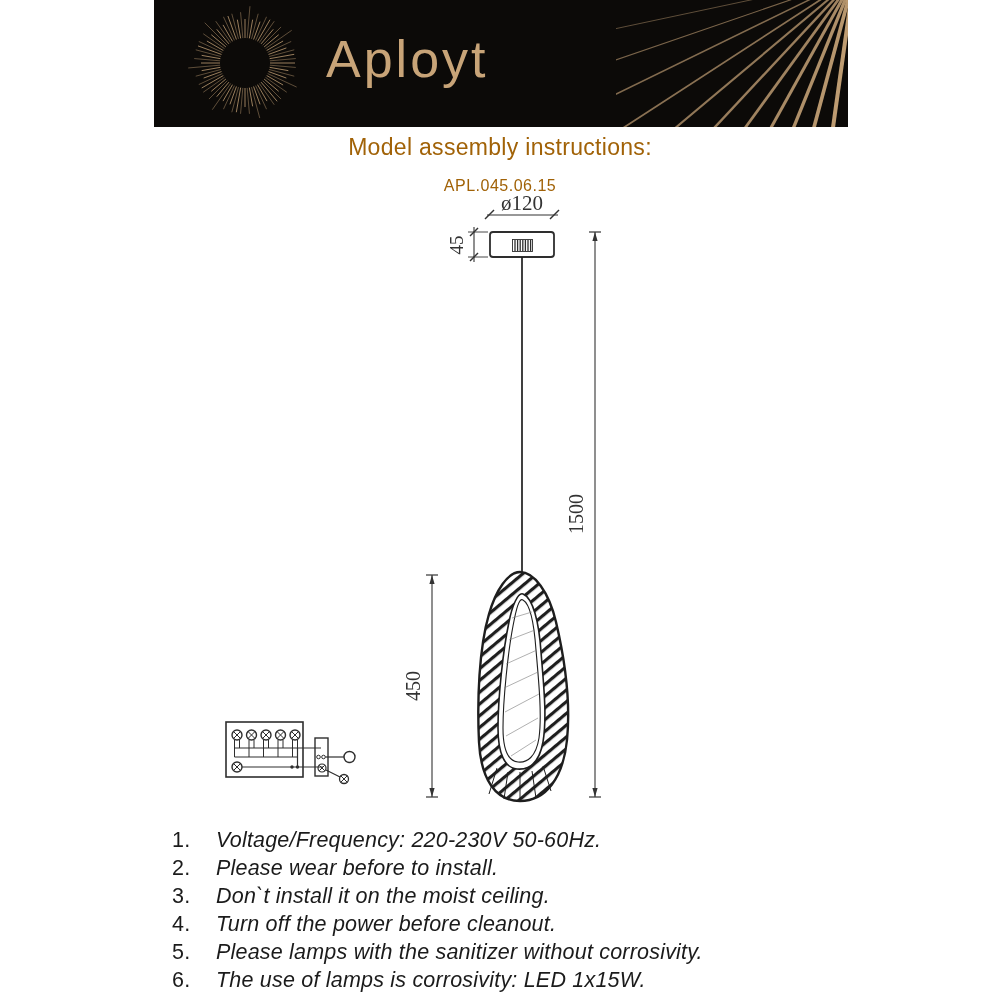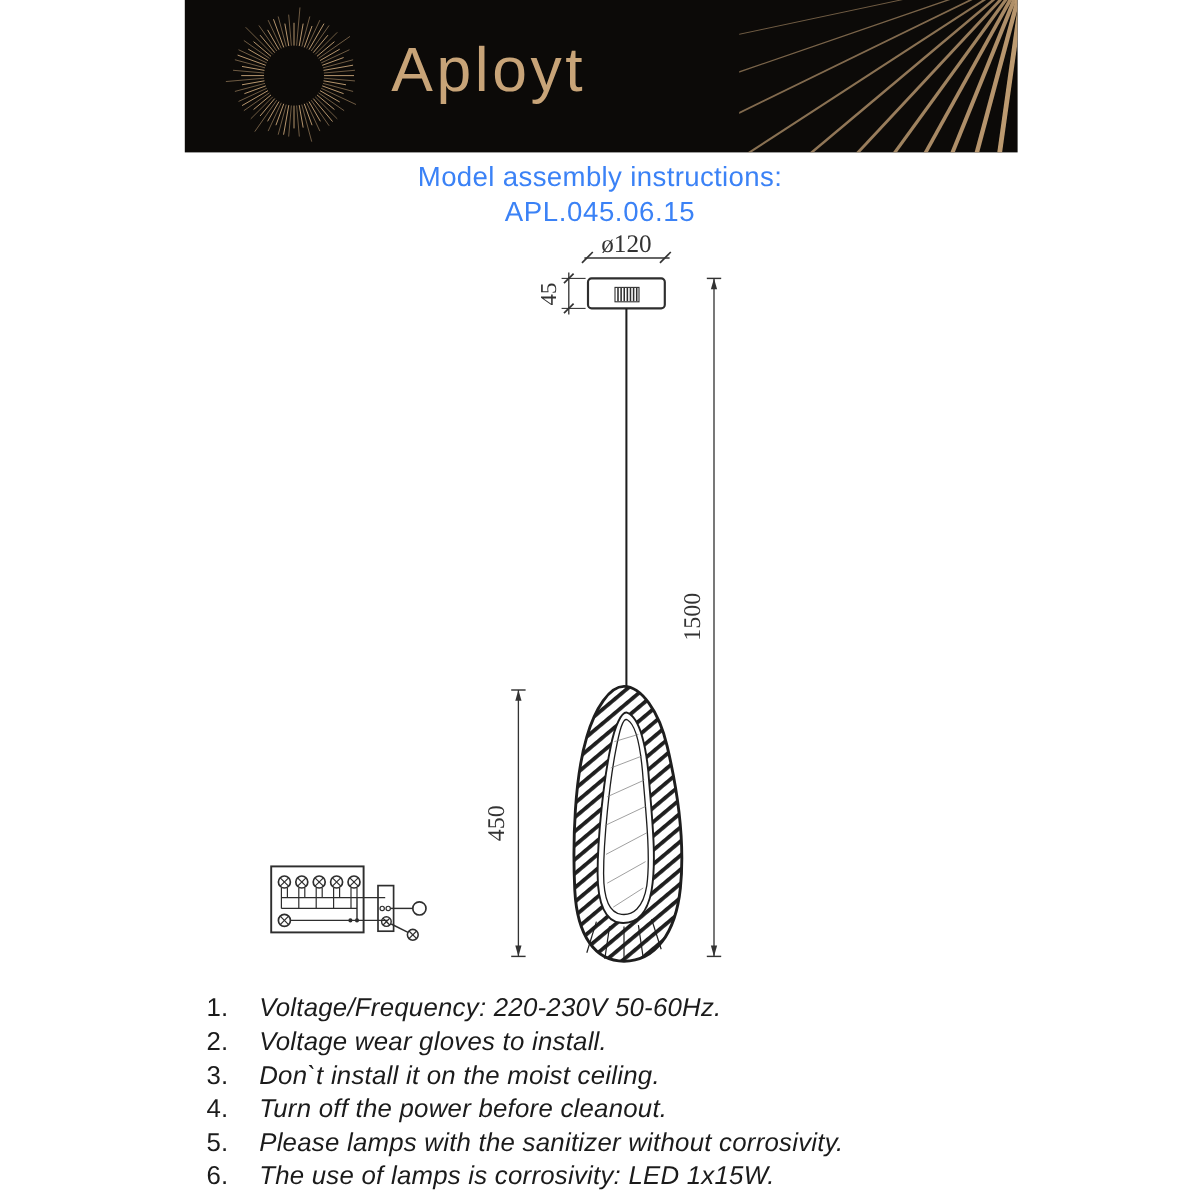--- a/index.html
+++ b/index.html
@@ -7,23 +7,23 @@
         font-family:"Liberation Sans",sans-serif;}
 
   
   .banner{position:absolute;left:154px;top:0;width:694px;height:127px;background:#0c0a08;overflow:hidden;}
   .starburst{position:absolute;left:18px;top:2px;}
   .brand-text{position:absolute;left:172px;top:28px;font-size:52px;font-weight:300;
               color:#c8a478;letter-spacing:3px;line-height:1.2;}
   .fan{position:absolute;right:0;top:0;}
 
   
-  .title-block{position:absolute;left:0;top:134px;width:1000px;text-align:center;color:#3b82f6;}
+  .title-block{position:absolute;left:0;top:134px;width:1000px;text-align:center;color:#a16207;}
   .title-line1{font-size:23px;font-weight:500;letter-spacing:.3px;}
-  .title-line2{font-size:23px;font-weight:500;margin-top:2px;letter-spacing:.5px;}
+  .title-line2{font-size:16px;font-weight:500;margin-top:16px;letter-spacing:.5px;}
 
   
   .drawing{position:absolute;left:160px;top:190px;}
   .dim-text{font-family:"Liberation Serif",serif;fill:#333;}
 
   
   .instructions{position:absolute;left:172px;top:826px;width:660px;color:#1b1b1b;}
   .instr-row{display:flex;font-size:21.5px;line-height:28px;letter-spacing:.2px;}
   .instr-num{width:44px;flex:0 0 44px;}
   .instr-text{flex:1;font-style:italic;}
@@ -292,21 +292,21 @@
     </g>
   </svg>
 
   <div class="instructions">
     <div class="instr-row">
       <span class="instr-num">1.</span>
       <span class="instr-text">Voltage/Frequency: 220-230V 50-60Hz.</span>
     </div>
     <div class="instr-row">
       <span class="instr-num">2.</span>
-      <span class="instr-text">Voltage wear gloves to install.</span>
+      <span class="instr-text">Please wear before to install.</span>
     </div>
     <div class="instr-row">
       <span class="instr-num">3.</span>
       <span class="instr-text">Don`t install it on the moist ceiling.</span>
     </div>
     <div class="instr-row">
       <span class="instr-num">4.</span>
       <span class="instr-text">Turn off the power before cleanout.</span>
     </div>
     <div class="instr-row">

